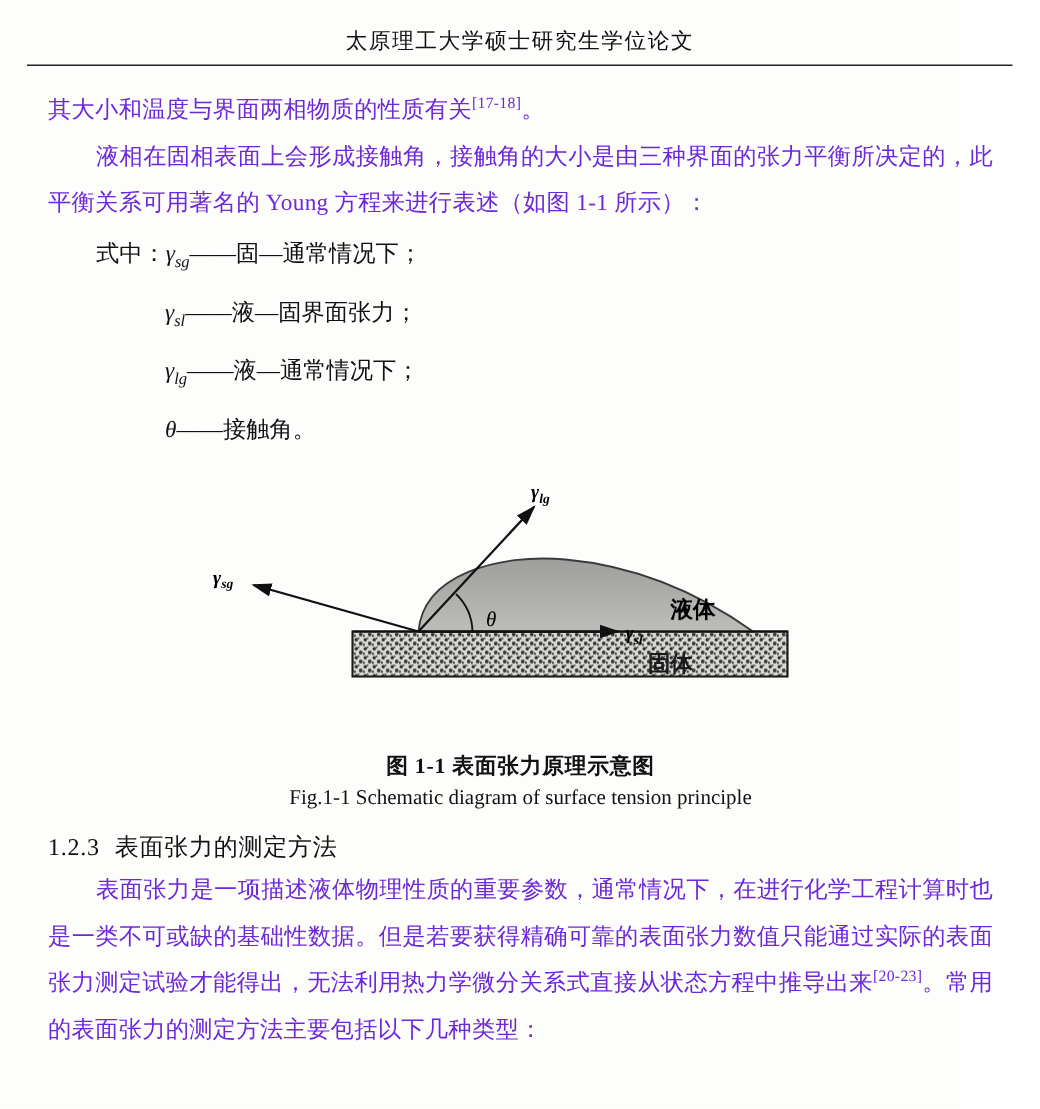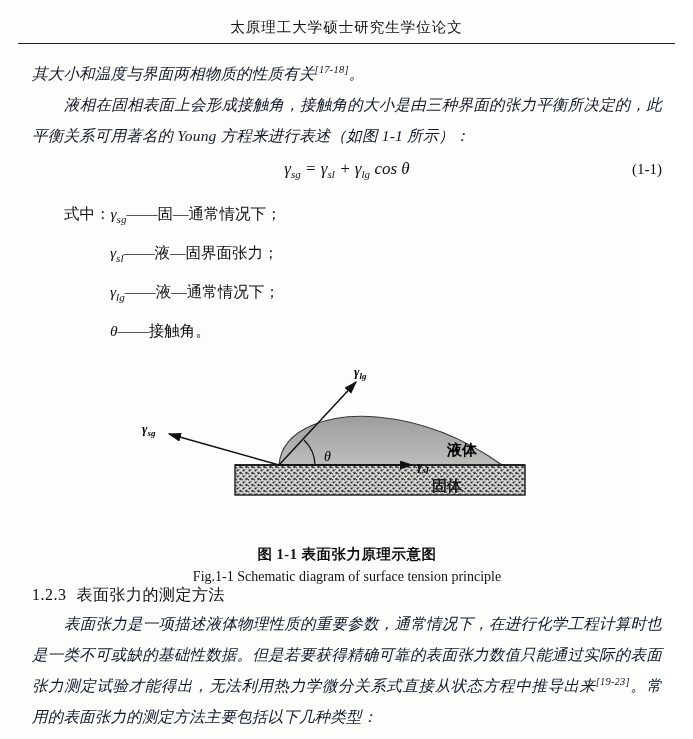--- a/index.html
+++ b/index.html
@@ -47,23 +47,22 @@
     position: absolute;
     left: 32px;
     top: 58px;
     width: 630px;
   }
   p.body {
     margin: 0 0 0 0;
     font-size: 15.5px;
     line-height: 31px;
     text-align: justify;
-    color: #0f172a;
+    color: #6d28d9;
     letter-spacing: 0.2px;
-    font-style: italic;
   }
   p.indent {
     text-indent: 32px;
   }
   sup {
     font-size: 10.5px;
     vertical-align: super;
     line-height: 0;
   }
   
@@ -133,21 +132,21 @@
     letter-spacing: 0.5px;
   }
   .fig-caption-en {
     text-align: center;
     font-size: 14px;
     margin-top: 5px;
   }
   
   .section-heading {
     font-size: 16px;
-    margin-top: 0;
+    margin-top: 14px;
     margin-bottom: 2px;
     letter-spacing: 0.5px;
     color: #111;
   }
   .section-heading .num {
     margin-right: 10px;
   }
   .tail-para {
     margin-top: 6px;
   }
@@ -159,26 +158,20 @@
 
   <div class="header">太原理工大学硕士研究生学位论文</div>
   <div class="header-rule"></div>
 
   <div class="content">
 
     <p class="body"><span>其大小和温度与界面两相物质的性质有关</span><sup>[17-18]</sup><span>。</span></p>
 
     <p class="body indent">液相在固相表面上会形成接触角，接触角的大小是由三种界面的张力平衡所决定的，此平衡关系可用著名的 Young 方程来进行表述（如图 1-1 所示）：</p>
 
-    <div class="equation-row">
-      <div class="equation">
-        <span class="sym">γ<span class="sub">sg</span></span> = <span class="sym">γ<span class="sub">sl</span></span> + <span class="sym">γ<span class="sub">lg</span></span> <span class="sym">cos θ</span>
-      </div>
-      <div class="eq-number">(1-1)</div>
-    </div>
 
     <div class="where">
       <div class="where-line where-first">
         <span>式中：</span><span class="sym">γ<span class="sub">sg</span></span><span>——固—通常情况下；</span>
       </div>
       <div class="where-line where-indent">
         <span class="sym">γ<span class="sub">sl</span></span><span>——液—固界面张力；</span>
       </div>
       <div class="where-line where-indent">
         <span class="sym">γ<span class="sub">lg</span></span><span>——液—通常情况下；</span>
@@ -230,16 +223,16 @@
       </svg>
     </div>
 
     <div class="fig-caption-cn">图 1-1  表面张力原理示意图</div>
     <div class="fig-caption-en">Fig.1-1 Schematic diagram of surface tension principle</div>
 
     <div class="section-heading">
       <span class="num">1.2.3</span><span>表面张力的测定方法</span>
     </div>
 
-    <p class="body indent tail-para"><span>表面张力是一项描述液体物理性质的重要参数，通常情况下，在进行化学工程计算时也是一类不可或缺的基础性数据。但是若要获得精确可靠的表面张力数值只能通过实际的表面张力测定试验才能得出，无法利用热力学微分关系式直接从状态方程中推导出来</span><sup>[19-23]</sup><span>。常用的表面张力的测定方法主要包括以下几种类型：</span></p>
+    <p class="body indent tail-para"><span>表面张力是一项描述液体物理性质的重要参数，通常情况下，在进行化学工程计算时也是一类不可或缺的基础性数据。但是若要获得精确可靠的表面张力数值只能通过实际的表面张力测定试验才能得出，无法利用热力学微分关系式直接从状态方程中推导出来</span><sup>[20-23]</sup><span>。常用的表面张力的测定方法主要包括以下几种类型：</span></p>
 
   </div>
 </div>
 
 </body></html>

